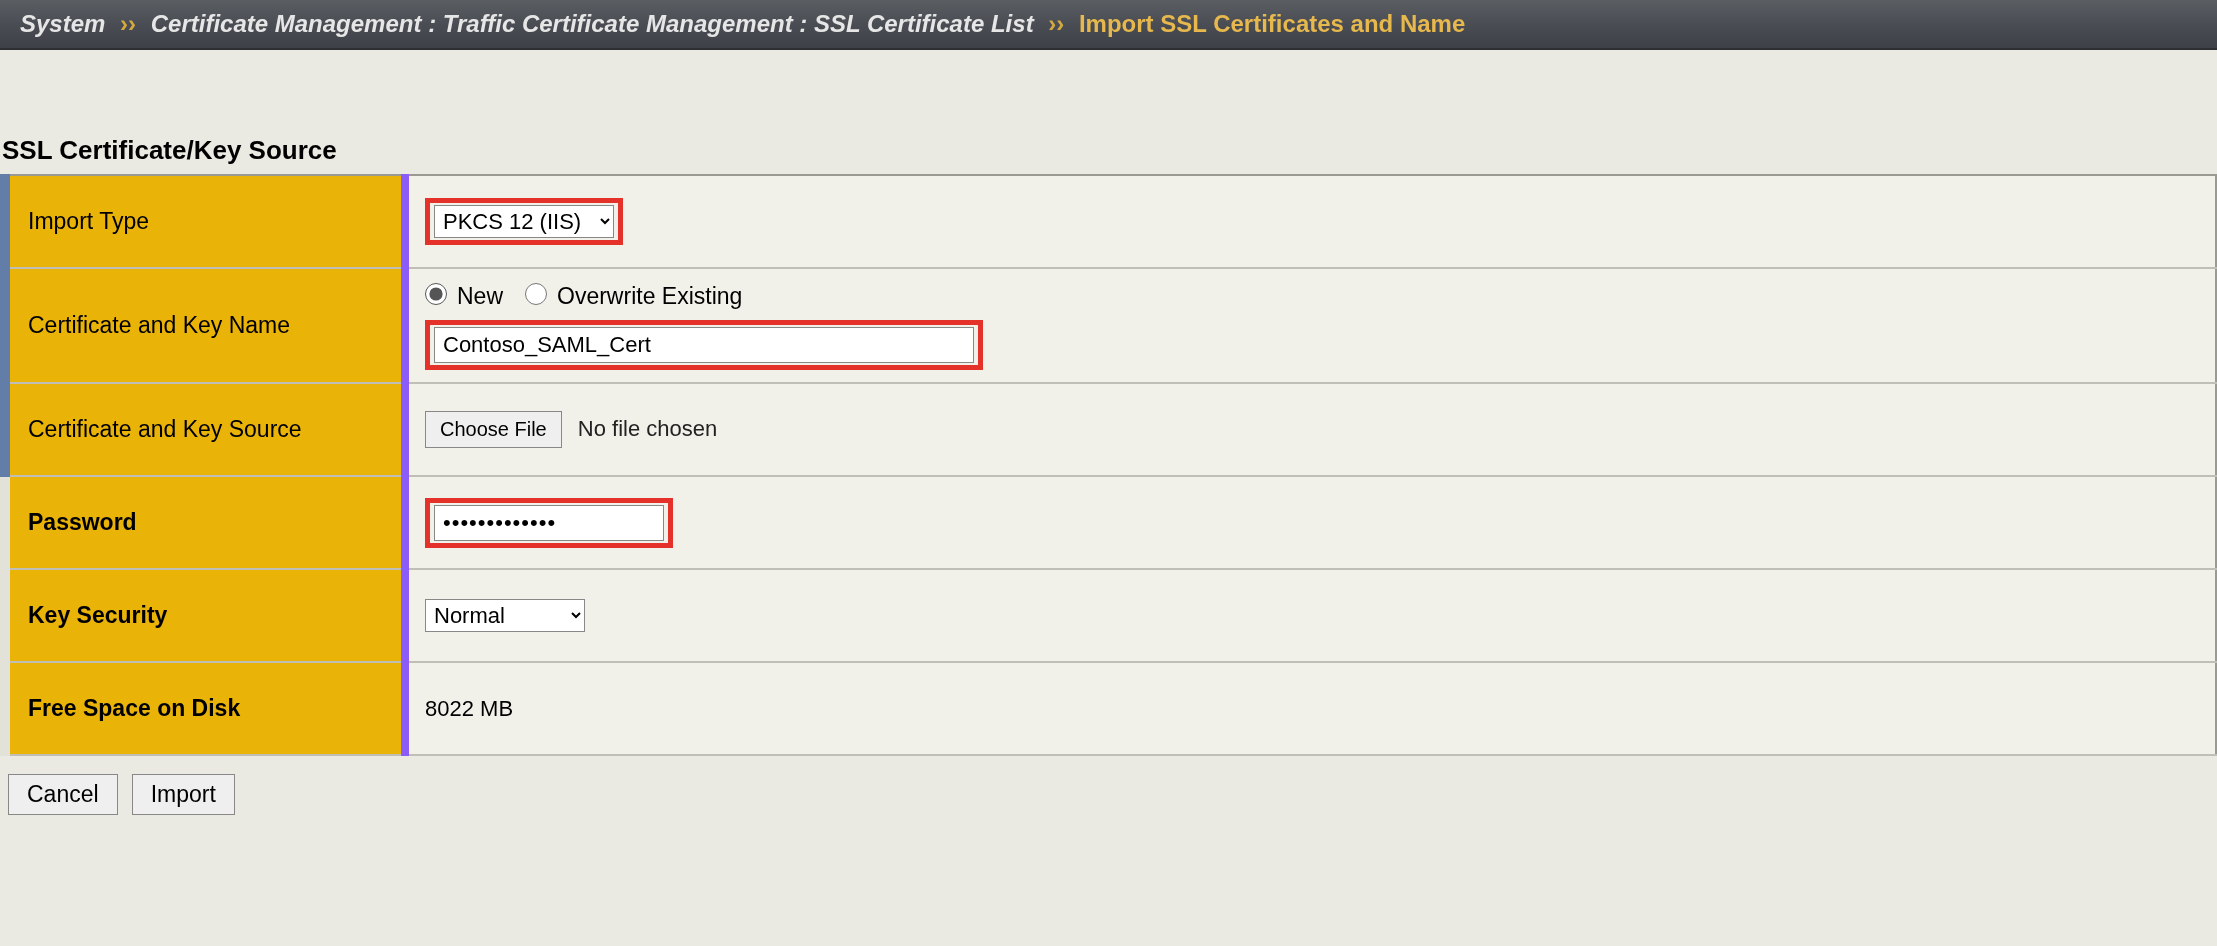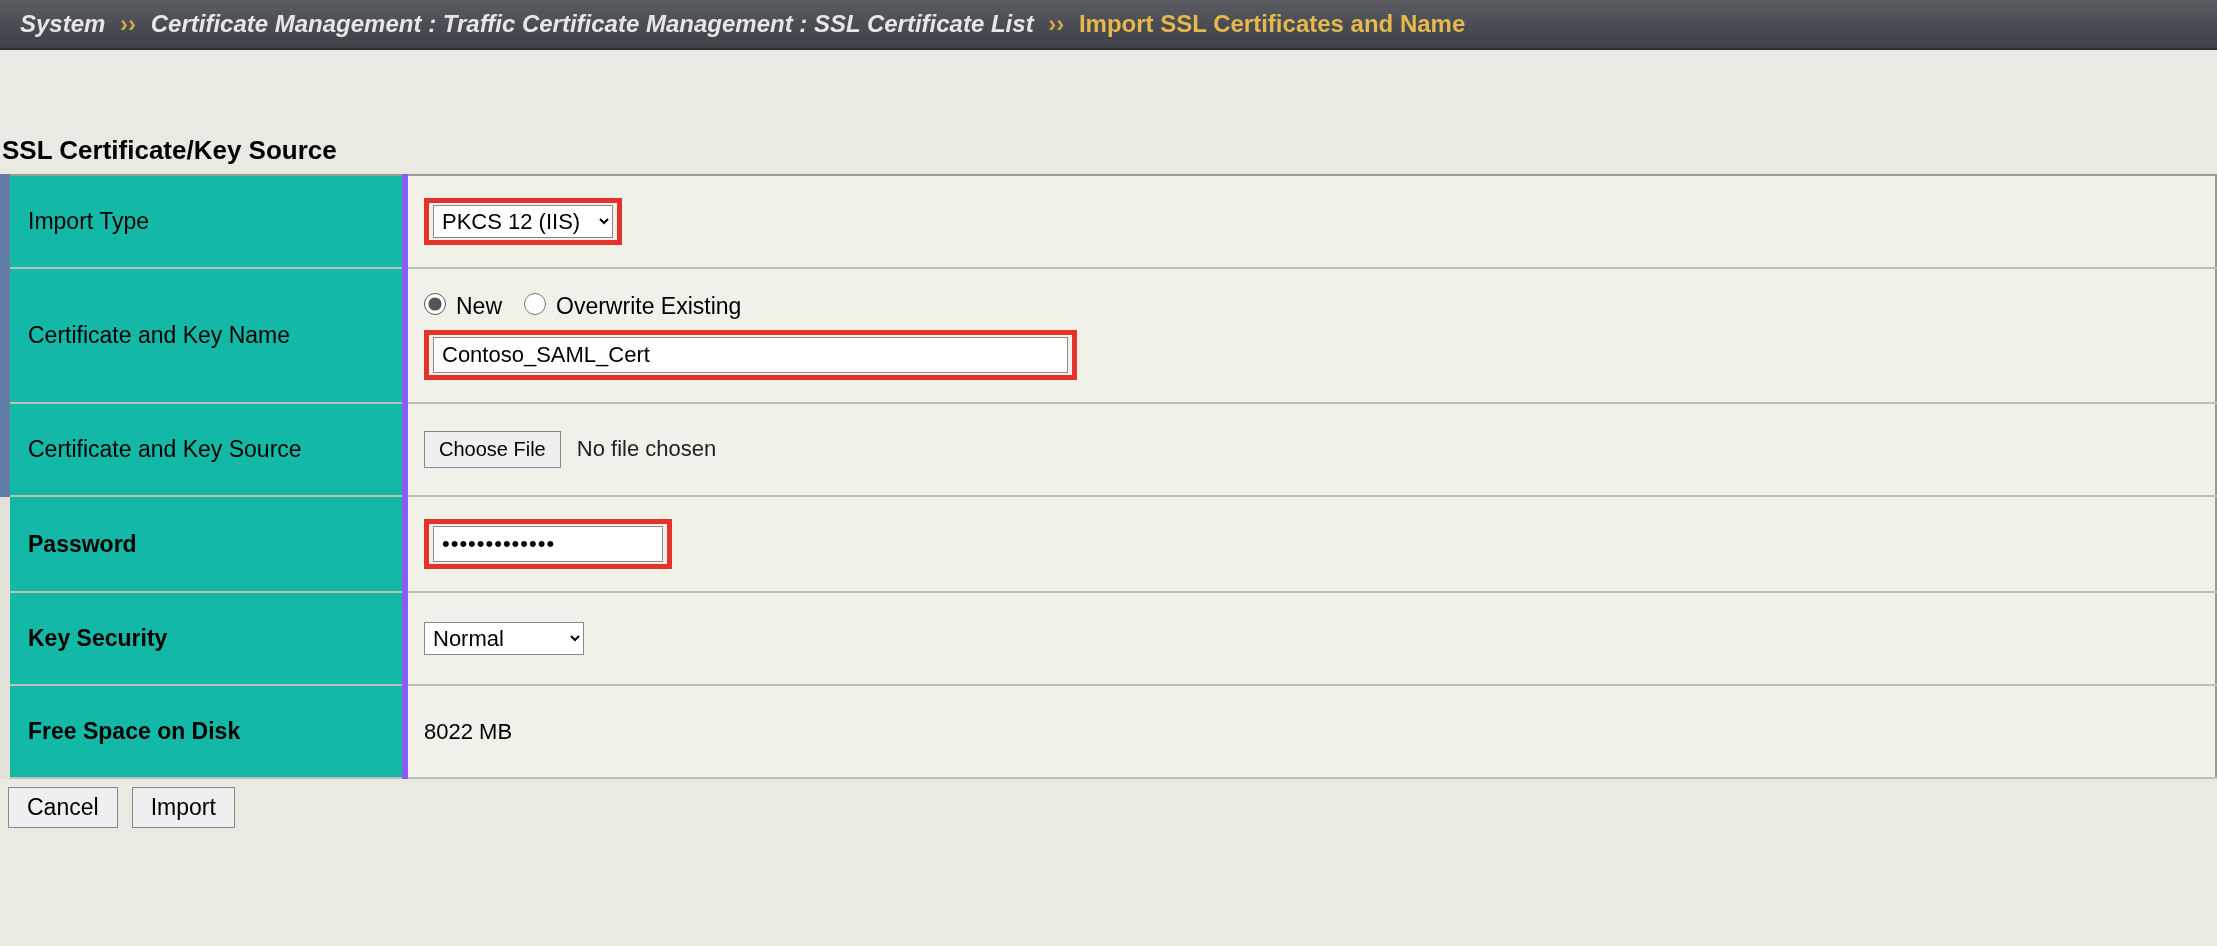--- a/index.html
+++ b/index.html
@@ -45,35 +45,35 @@
       border-collapse: collapse;
       border-top: 2px solid #9a9a92;
       border-right: 2px solid #9a9a92;
       border-left: none;
     }
     .form-table tr {
       border-bottom: 2px solid #bfbfb7;
     }
     .form-table td.label-cell {
       width: 400px;
-      background: #14b8a6;
+      background: #eab308;
       border-left: 10px solid #627da7;
       padding: 32px 18px;
       color: #000;
       vertical-align: middle;
       font-size: 23px;
     }
     .form-table td.label-cell.noblue {
       border-left: 10px solid #e2e2d9;
       font-weight: bold;
     }
     .form-table td.value-cell {
       background: #f1f1ea;
-      padding: 22px 16px;
-      border-left: 6px solid #8b5cf6;
+      padding: 12px 16px;
+      border-left: 8px solid #8b5cf6;
       vertical-align: middle;
     }
     .highlight-red {
       border: 5px solid #e4322b;
       padding: 2px 4px;
       display: inline-block;
     }
     select {
       font-size: 22px;
       padding: 2px 4px;
@@ -102,40 +102,40 @@
       margin-right: 14px;
     }
     input[type="text"], input[type="password"] {
       font-size: 22px;
       padding: 4px 8px;
       border: 1px solid #888;
       background: #fff;
       font-family: inherit;
     }
     .name-input {
-      width: 635px;
+      width: 540px;
     }
     .pwd-input {
       width: 230px;
       letter-spacing: 1px;
     }
     .file-btn {
       font-size: 20px;
       padding: 6px 14px;
       background: #efefef;
       border: 1px solid #888;
       cursor: pointer;
       font-family: inherit;
     }
     .file-status {
       margin-left: 10px;
       color: #222;
     }
     .actions {
-      padding: 8px 8px;
+      padding: 18px 8px;
     }
     .action-btn {
       font-size: 23px;
       padding: 6px 18px;
       background: #efefef;
       border: 1px solid #888;
       cursor: pointer;
       margin-right: 8px;
       font-family: inherit;
     }

